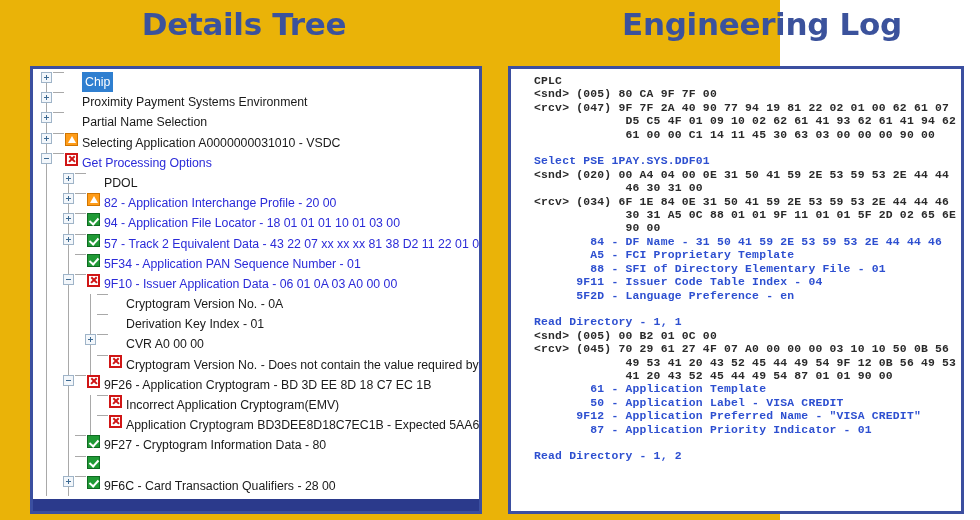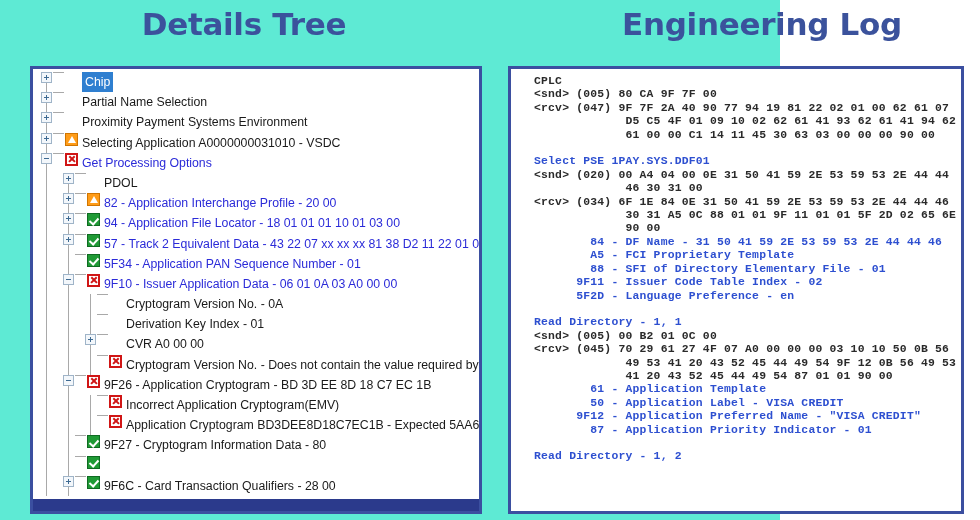--- a/index.html
+++ b/index.html
@@ -13,21 +13,21 @@
   }
   body {
     font-family: "Liberation Sans", sans-serif;
     -webkit-font-smoothing: antialiased;
   }
 
   .page {
     position: relative;
     width: 780px;
     height: 520px;
-    background: #5eead4;
+    background: #eab308;
   }
 
   
   .panel-title {
     position: absolute;
     top: 6px;
     font-family: "DejaVu Sans", sans-serif;
     font-weight: bold;
     font-size: 31px;
     letter-spacing: -0.3px;
@@ -253,30 +253,30 @@
           <span class="ico blank"></span>
           <span class="lbl sel">Chip</span>
         </div>
         <div class="tree-row black">
           <span class="indent" style="width: 8px;">
             <span class="guide" style="left: 13px;"></span>
           </span>
           <span class="exp plus"></span>
           <span class="dash"></span>
           <span class="ico blank"></span>
+          <span class="lbl">Proximity Payment Systems Environment</span>
+        </div>
+        <div class="tree-row black">
+          <span class="indent" style="width: 8px;">
+            <span class="guide" style="left: 13px;"></span>
+          </span>
+          <span class="exp plus"></span>
+          <span class="dash"></span>
+          <span class="ico blank"></span>
           <span class="lbl">Partial Name Selection</span>
-        </div>
-        <div class="tree-row black">
-          <span class="indent" style="width: 8px;">
-            <span class="guide" style="left: 13px;"></span>
-          </span>
-          <span class="exp plus"></span>
-          <span class="dash"></span>
-          <span class="ico blank"></span>
-          <span class="lbl">Proximity Payment Systems Environment</span>
         </div>
         <div class="tree-row black">
           <span class="indent" style="width: 8px;">
             <span class="guide" style="left: 13px;"></span>
           </span>
           <span class="exp plus"></span>
           <span class="dash"></span>
           <span class="ico warn"></span>
           <span class="lbl">Selecting Application A0000000031010 - VSDC</span>
         </div>
@@ -469,21 +469,21 @@
         <div class="log-line gap"> </div>
         <div class="log-line dec">Select PSE 1PAY.SYS.DDF01</div>
         <div class="log-line ">&lt;snd&gt; (020) 00 A4 04 00 0E 31 50 41 59 2E 53 59 53 2E 44 44</div>
         <div class="log-line ">             46 30 31 00</div>
         <div class="log-line ">&lt;rcv&gt; (034) 6F 1E 84 0E 31 50 41 59 2E 53 59 53 2E 44 44 46</div>
         <div class="log-line ">             30 31 A5 0C 88 01 01 9F 11 01 01 5F 2D 02 65 6E</div>
         <div class="log-line ">             90 00</div>
         <div class="log-line dec">        84 - DF Name - 31 50 41 59 2E 53 59 53 2E 44 44 46</div>
         <div class="log-line dec">        A5 - FCI Proprietary Template</div>
         <div class="log-line dec">        88 - SFI of Directory Elementary File - 01</div>
-        <div class="log-line dec">      9F11 - Issuer Code Table Index - 02</div>
+        <div class="log-line dec">      9F11 - Issuer Code Table Index - 04</div>
         <div class="log-line dec">      5F2D - Language Preference - en</div>
         <div class="log-line gap"> </div>
         <div class="log-line dec">Read Directory - 1, 1</div>
         <div class="log-line ">&lt;snd&gt; (005) 00 B2 01 0C 00</div>
         <div class="log-line ">&lt;rcv&gt; (045) 70 29 61 27 4F 07 A0 00 00 00 03 10 10 50 0B 56</div>
         <div class="log-line ">             49 53 41 20 43 52 45 44 49 54 9F 12 0B 56 49 53</div>
         <div class="log-line ">             41 20 43 52 45 44 49 54 87 01 01 90 00</div>
         <div class="log-line dec">        61 - Application Template</div>
         <div class="log-line dec">        50 - Application Label - VISA CREDIT</div>
         <div class="log-line dec">      9F12 - Application Preferred Name - "VISA CREDIT"</div>

